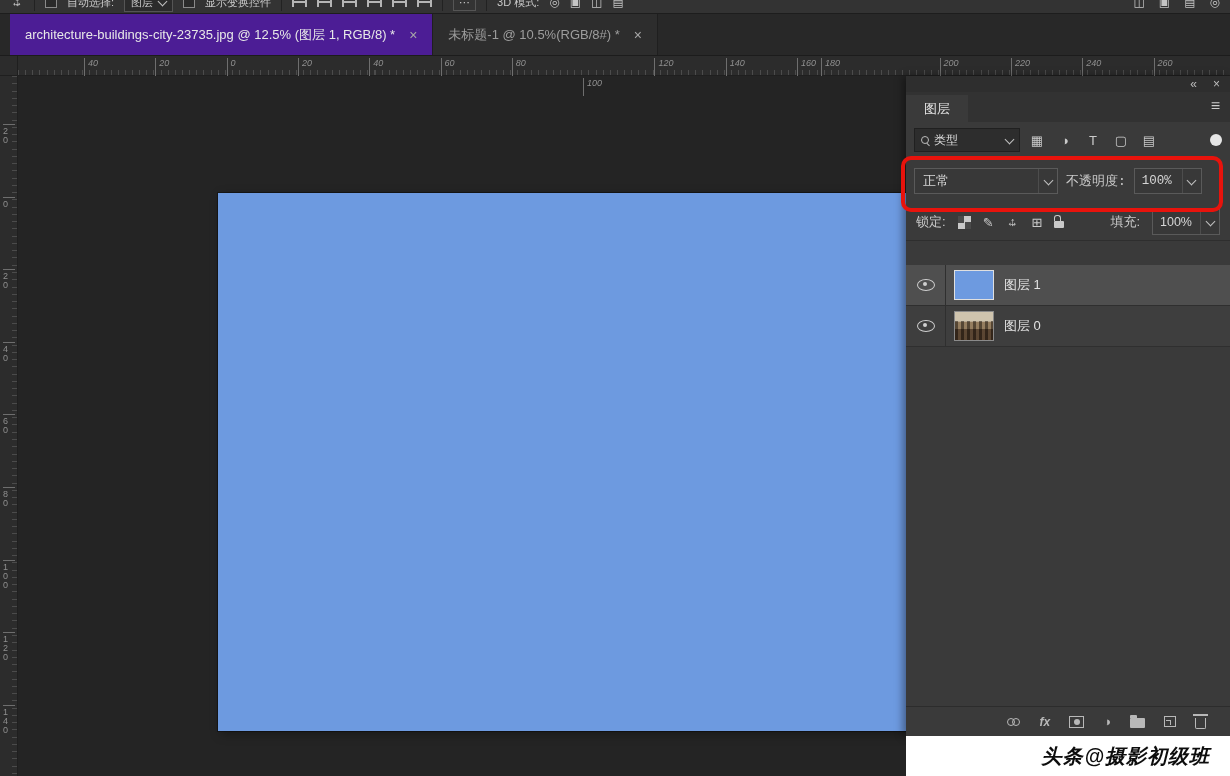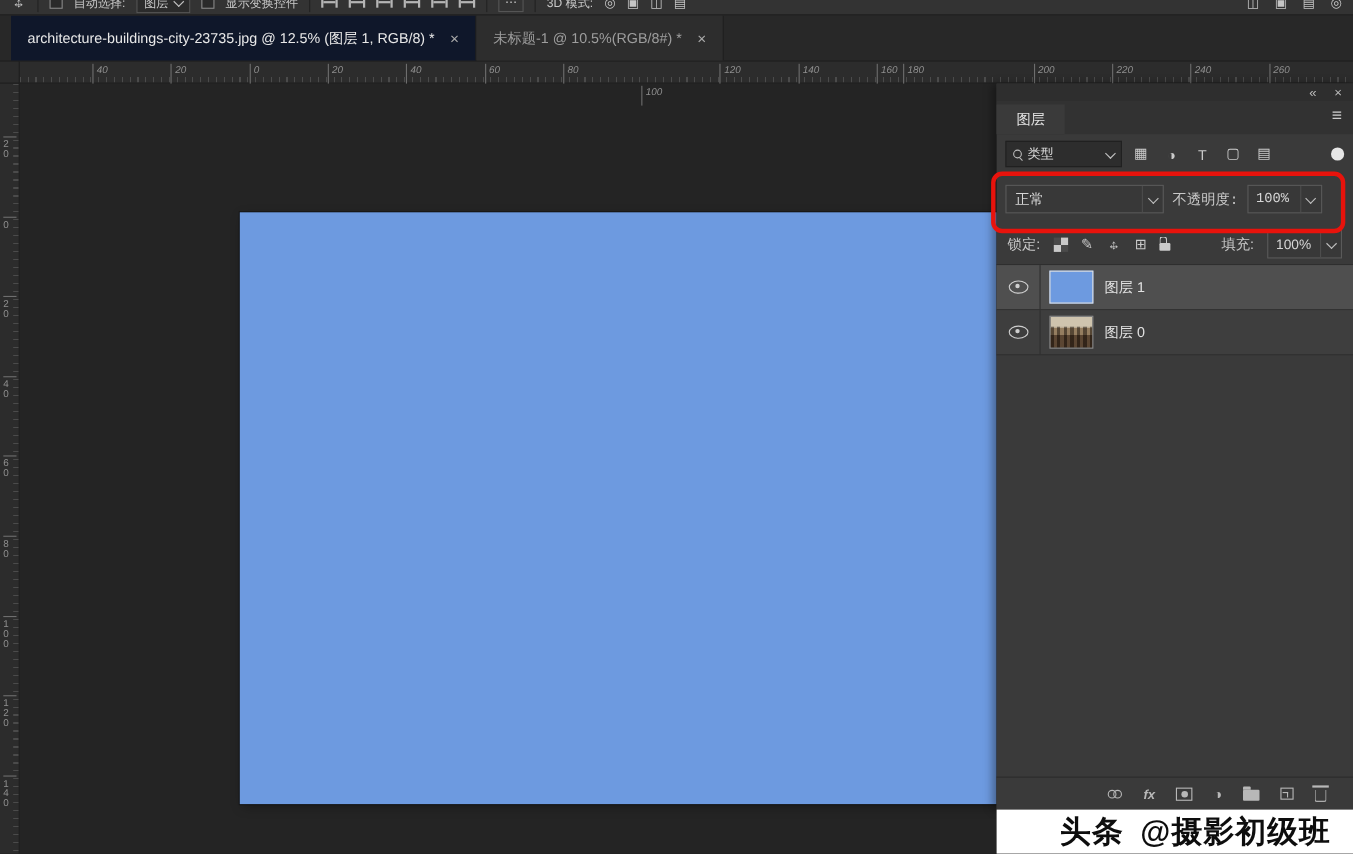--- a/index.html
+++ b/index.html
@@ -11,21 +11,21 @@
   .odiv{width:1px;height:18px;background:#222;flex:none;}
   .cb{width:10px;height:10px;border:1px solid #8a8a8a;background:#2a2a2a;flex:none;}
   .oselect{display:flex;align-items:center;gap:6px;height:18px;padding:0 6px;border:1px solid #555;background:#2b2b2b;}
   .obox{border:1px solid #555;padding:0 5px;height:16px;line-height:16px;}
   .align-glyph{width:11px;height:10px;border-left:2px solid #b5b5b5;border-right:2px solid #b5b5b5;background:linear-gradient(#b5b5b5 0 0) center/100% 2px no-repeat;flex:none;}
   .oglyph{font-size:12px;color:#c5c5c5;}
   .oright{margin-left:auto;display:flex;gap:14px;align-items:center;}
   
   .tab-bar{position:absolute;left:0;top:14px;width:100%;height:42px;background:#282828;display:flex;align-items:stretch;padding-left:10px;box-sizing:border-box;border-bottom:1px solid #1c1c1c;}
   .doc-tab{display:flex;align-items:center;gap:14px;padding:0 15px;font-size:13px;color:#9d9d9d;background:#2d2d2d;border-right:1px solid #1f1f1f;cursor:pointer;}
-  .doc-tab.active{background:#0f172a;color:#e8e8e8;}
+  .doc-tab.active{background:#4c1d95;color:#e8e8e8;}
   .tab-close{color:#a8a8a8;font-size:14px;}
   
   .ruler-corner{position:absolute;left:0;top:56px;width:18px;height:20px;background:#2c2c2c;border-right:1px solid #1f1f1f;border-bottom:1px solid #1f1f1f;box-sizing:border-box;z-index:3;}
   .ruler-h{position:absolute;left:18px;top:56px;width:1212px;height:20px;background:#2c2c2c;border-bottom:1px solid #1f1f1f;box-sizing:border-box;z-index:2;
     background-image:repeating-linear-gradient(90deg,#4b4b4b 0 1px,transparent 1px 7.13px);
     background-size:100% 5px;background-position:left bottom;background-repeat:no-repeat;}
   .hnum{position:absolute;top:2px;font-size:9px;color:#8f8f8f;padding-left:3px;border-left:1px solid #6e6e6e;height:18px;line-height:10px;font-style:italic;}
   .ruler-v{position:absolute;left:0;top:76px;width:18px;height:700px;background:#2c2c2c;border-right:1px solid #1f1f1f;box-sizing:border-box;z-index:2;
     background-image:repeating-linear-gradient(180deg,#4b4b4b 0 1px,transparent 1px 7.26px);
     background-size:5px 100%;background-position:right top;background-repeat:no-repeat;}
@@ -59,21 +59,21 @@
   .lock-row{height:36px;display:flex;align-items:center;padding:0 10px;gap:12px;border-bottom:1px solid #2e2e2e;}
   .checker{width:13px;height:13px;background:conic-gradient(#c9c9c9 25%,#4a4a4a 0 50%,#c9c9c9 0 75%,#4a4a4a 0);flex:none;cursor:pointer;}
   .brush{font-size:13px;color:#c9c9c9;cursor:pointer;}
   .move-icon{position:relative;width:14px;height:14px;color:#c9c9c9;flex:none;cursor:pointer;}
   .move-icon i{position:absolute;inset:0;display:flex;align-items:center;justify-content:center;font-style:normal;font-size:12px;}
   .frame-glyph{font-size:13px;color:#c9c9c9;cursor:pointer;}
   .padlock{position:relative;width:10px;height:7px;background:#c9c9c9;margin-top:5px;border-radius:1px;flex:none;cursor:pointer;}
   .padlock::before{content:'';position:absolute;width:7px;height:6px;border:1.5px solid #c9c9c9;border-bottom:none;border-radius:3px 3px 0 0;top:-6px;left:0;box-sizing:border-box;}
   .fill-label{margin-left:auto;}
   .layer-row{height:40px;display:flex;align-items:center;border-bottom:1px solid #2f2f2f;background:#3e3e3e;cursor:pointer;}
-  .layer-row.selected{background:#4f4f4f;}
+  .layer-row.selected{background:#4f4f4f;margin-top:24px;}
   .eye-cell{width:40px;height:100%;display:flex;align-items:center;justify-content:center;border-right:1px solid #2f2f2f;box-sizing:border-box;cursor:pointer;}
   .eye{position:relative;width:16px;height:10px;border:1px solid #cfcfcf;border-radius:50%;}
   .eye::after{content:'';position:absolute;width:4px;height:4px;border-radius:50%;background:#cfcfcf;top:2px;left:5px;}
   .thumb{width:40px;height:30px;margin:0 10px 0 8px;box-sizing:border-box;flex:none;}
   .thumb-blue{background:#6d9ae0;border:1px solid #e0e0e0;}
   .thumb-photo{background:linear-gradient(180deg,#cfc4ae 0 35%,#9b8668 35% 60%,#4e3c2c 60% 100%);border:1px solid #8a8a8a;position:relative;overflow:hidden;}
   .thumb-photo::after{content:'';position:absolute;left:0;right:0;bottom:0;top:32%;background:repeating-linear-gradient(90deg,rgba(28,18,10,.55) 0 3px,rgba(130,100,70,.25) 3px 6px);}
   .layer-name{font-size:13px;color:#e2e2e2;}
   .panel-footer{position:absolute;left:0;bottom:0;width:100%;height:30px;border-top:1px solid #2c2c2c;display:flex;align-items:center;justify-content:flex-end;gap:19px;padding:0 24px;box-sizing:border-box;color:#b8b8b8;background:#3a3a3a;}
   .f-icon{cursor:pointer;}
@@ -87,21 +87,21 @@
   .folder-icon{position:relative;width:15px;height:10px;background:#b8b8b8;border-radius:1px;margin-top:3px;}
   .folder-icon::before{content:'';position:absolute;top:-3px;left:0;width:7px;height:3px;background:#b8b8b8;border-radius:1px 1px 0 0;}
   .newlayer-icon{position:relative;width:12px;height:11px;border:1px solid #b8b8b8;box-sizing:border-box;}
   .newlayer-icon::before{content:'';position:absolute;left:1px;bottom:1px;width:4px;height:4px;border-top:1px solid #b8b8b8;border-right:1px solid #b8b8b8;}
   .trash-icon{position:relative;width:11px;height:11px;border:1.5px solid #b8b8b8;border-top:none;border-radius:0 0 2px 2px;margin-top:3px;box-sizing:border-box;}
   .trash-icon::before{content:'';position:absolute;top:-3.5px;left:-3px;right:-3px;height:2px;background:#b8b8b8;}
   
   .red-annotation{position:absolute;left:901px;top:156px;width:322px;height:56px;border:4px solid #e8130c;border-radius:10px;z-index:40;pointer-events:none;box-sizing:border-box;}
   
   .white-corner{position:absolute;left:906px;top:736px;width:324px;height:40px;background:#ffffff;z-index:30;display:flex;align-items:center;justify-content:flex-end;padding-right:20px;box-sizing:border-box;}
-  .watermark{font-weight:bold;color:#0d0d0d;font-size:28px;letter-spacing:1px;display:flex;gap:15px;white-space:nowrap;}
+  .watermark{font-weight:bold;color:#0d0d0d;font-size:20px;letter-spacing:1px;display:flex;gap:1px;white-space:nowrap;font-style:italic;}
 </style>
 </head>
 <body>
 
 <div class="options-bar">
   <div class="options-inner">
     <span class="move-icon">
         <i>↔</i>
         <i>↕</i>
       </span>

